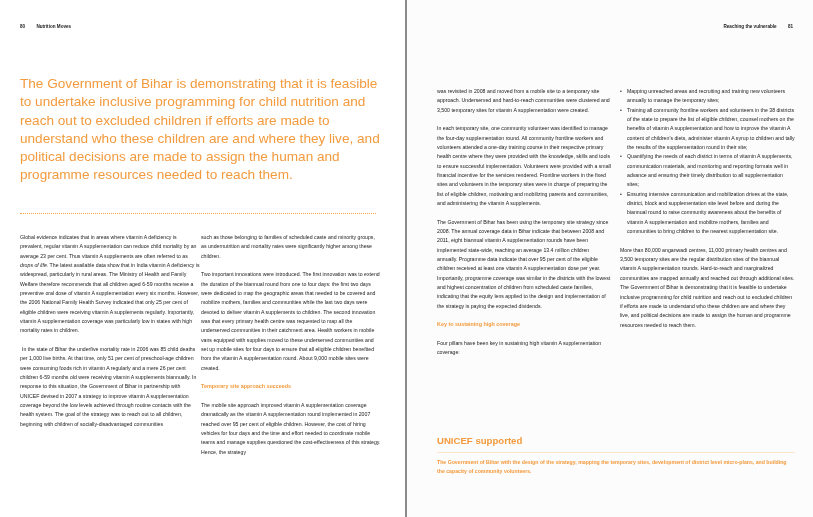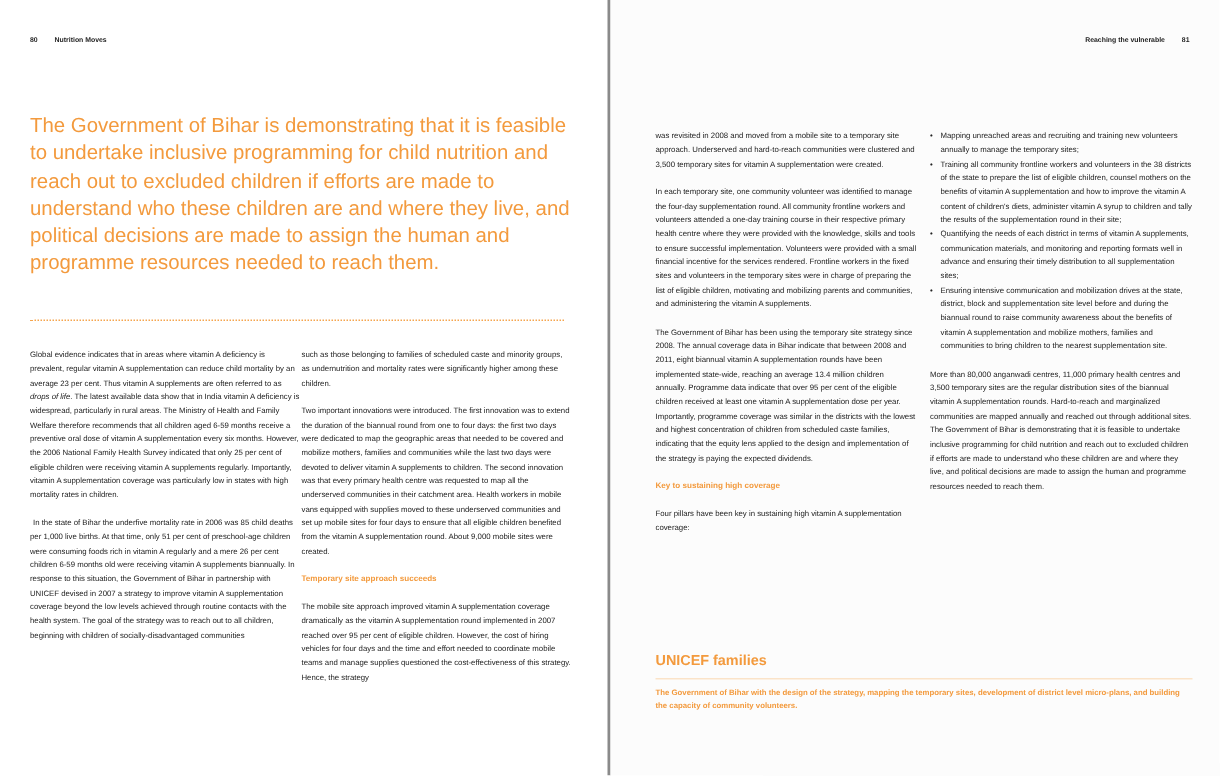--- a/index.html
+++ b/index.html
@@ -77,15 +77,15 @@
   <ul class="bullets">
     <li>Mapping unreached areas and recruiting and training new volunteers annually to manage the temporary sites;</li>
     <li>Training all community frontline workers and volunteers in the 38 districts of the state to prepare the list of eligible children, counsel mothers on the benefits of vitamin A supplementation and how to improve the vitamin A content of children's diets, administer vitamin A syrup to children and tally the results of the supplementation round in their site;</li>
     <li>Quantifying the needs of each district in terms of vitamin A supplements, communication materials, and monitoring and reporting formats well in advance and ensuring their timely distribution to all supplementation sites;</li>
     <li>Ensuring intensive communication and mobilization drives at the state, district, block and supplementation site level before and during the biannual round to raise community awareness about the benefits of vitamin A supplementation and mobilize mothers, families and communities to bring children to the nearest supplementation site.</li>
   </ul>
   <p>More than 80,000 anganwadi centres, 11,000 primary health centres and 3,500 temporary sites are the regular distribution sites of the biannual vitamin A supplementation rounds. Hard-to-reach and marginalized communities are mapped annually and reached out through additional sites. The Government of Bihar is demonstrating that it is feasible to undertake inclusive programming for child nutrition and reach out to excluded children if efforts are made to understand who these children are and where they live, and political decisions are made to assign the human and programme resources needed to reach them.</p>
 </div>
 
 <div class="unicef-box">
-  <div class="unicef-title">UNICEF families</div>
+  <div class="unicef-title">UNICEF supported</div>
   <div class="unicef-text">The Government of Bihar with the design of the strategy, mapping the temporary sites, development of district level micro-plans, and building the capacity of community volunteers.</div>
 </div>
 
 </body></html>

